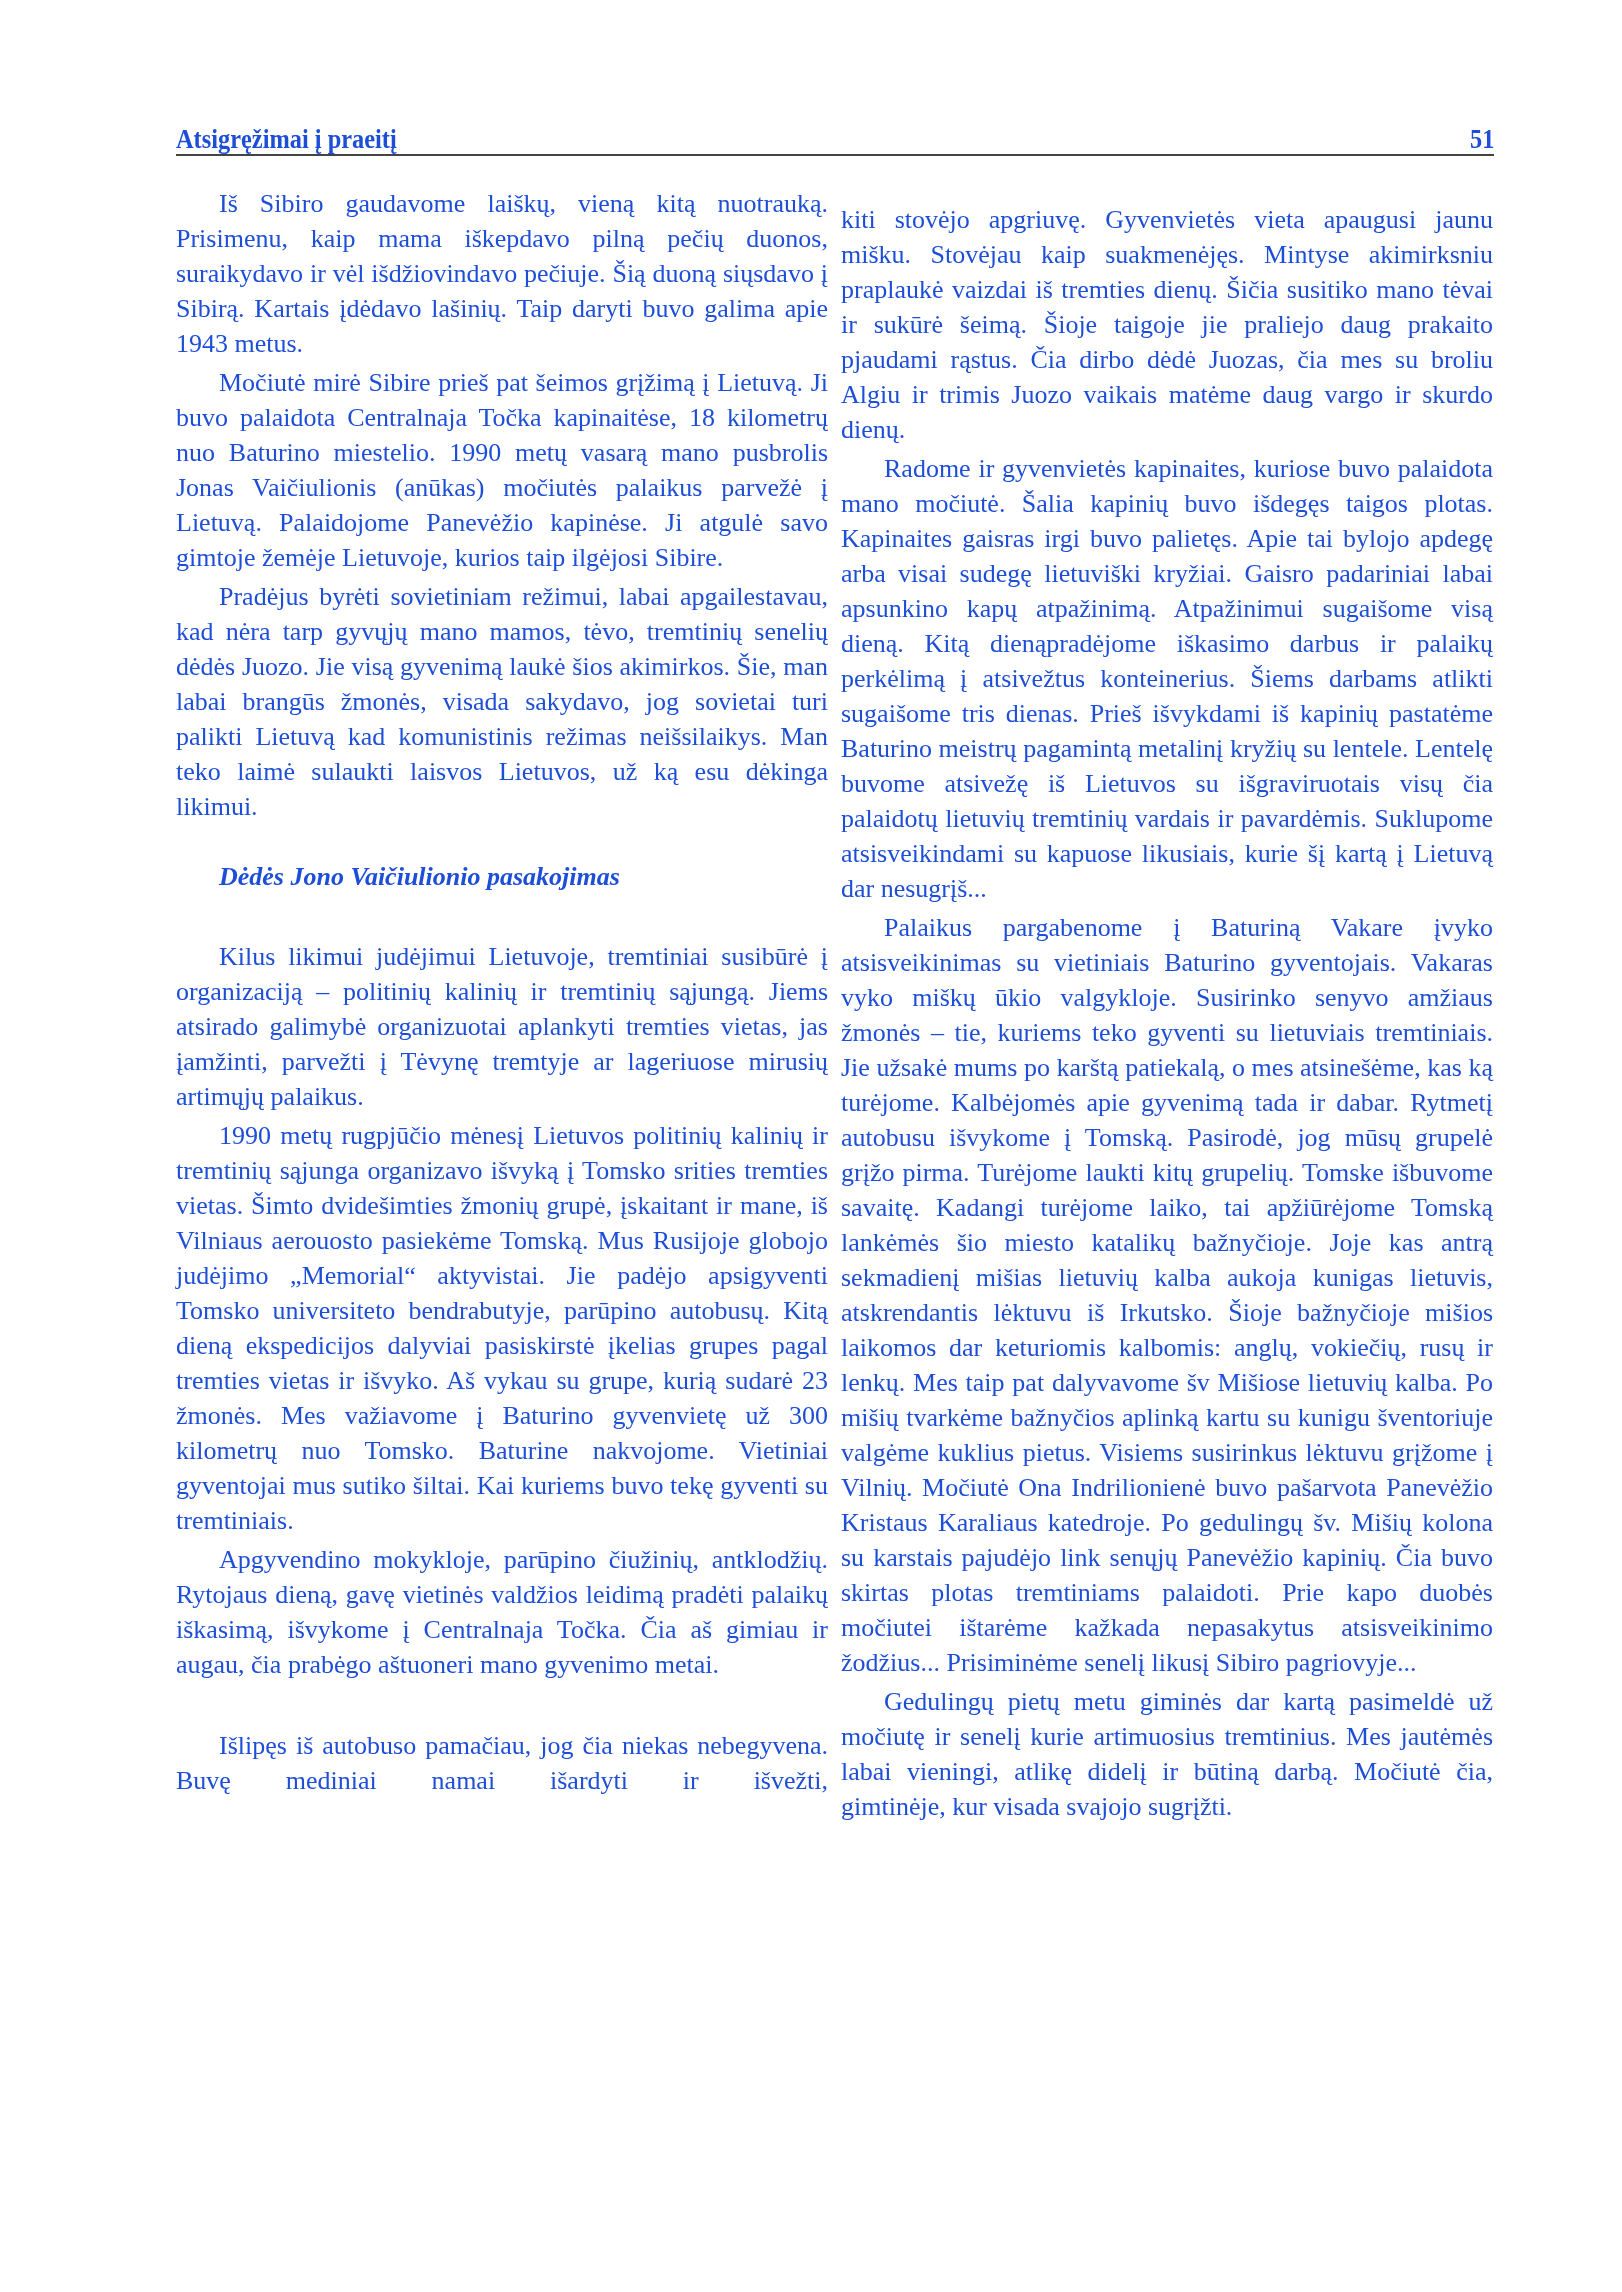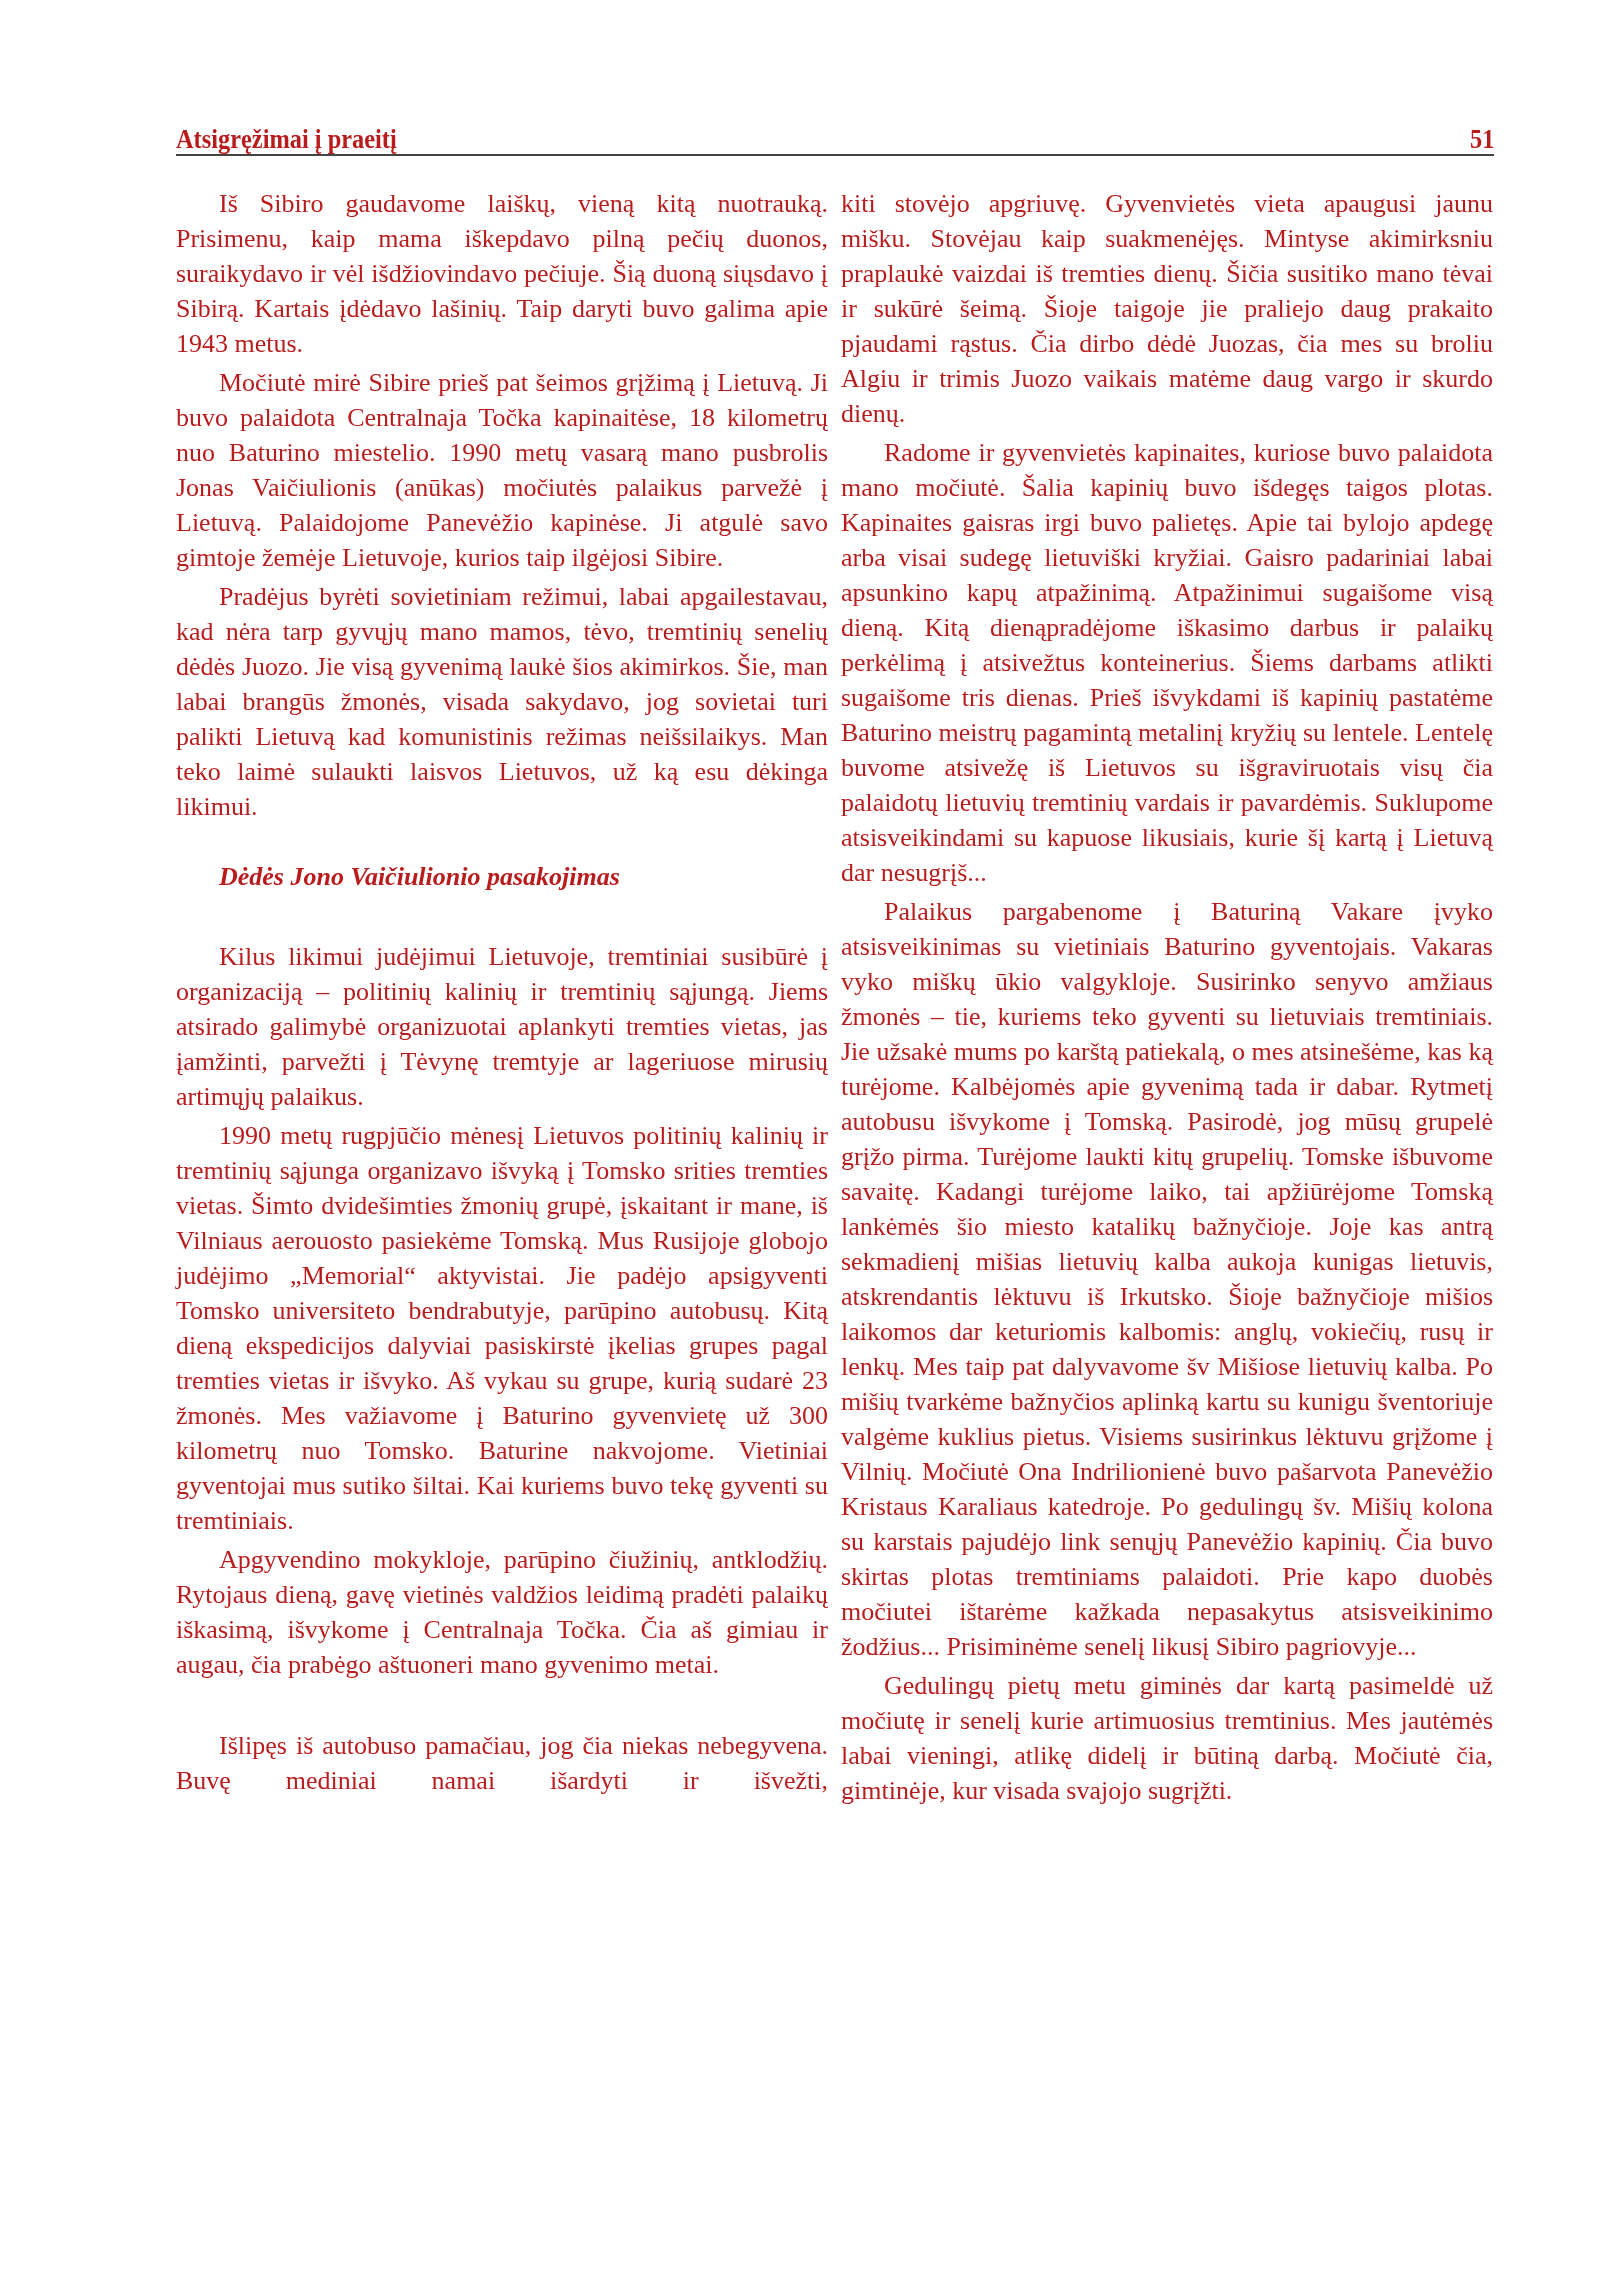--- a/index.html
+++ b/index.html
@@ -1,36 +1,36 @@
 <!DOCTYPE html>
 <html><head>
 <meta charset="utf-8">
 <style>
   html, body { margin: 0; padding: 0; background: #ffffff; }
   body { width: 1622px; height: 2293px; position: relative; overflow: hidden; }
-  .page { position: absolute; left: 0; top: 0; width: 1622px; height: 1785px; color: #b91c1c; }
+  .page { position: absolute; left: 0; top: 0; width: 1622px; height: 1785px; color: #1d4ed8; }
   .running-head {
     position: absolute; left: 176px; top: 116px; width: 1318px; height: 39px;
     font-family: "Liberation Serif", serif; font-weight: bold; font-size: 26.5px;
     display: flex; justify-content: space-between; align-items: flex-end;
     transform: scaleX(0.92); transform-origin: left top; width: 1433px;
   }
   .head-rule {
     position: absolute; left: 176px; top: 154px; width: 1318px; height: 0;
     border-top: 2px solid #444;
   }
   .col {
     position: absolute; top: 186px; width: 652px;
     font-family: "Liberation Serif", serif; font-size: 26px; line-height: 35px;
     text-align: justify; hyphens: none;
   }
   .col-left { left: 176px; }
   .col-right { left: 841px; }
   .col p { margin: 0 0 3.9px 0; text-indent: 43px; }
-  .col p.noindent { text-indent: 0; }
+  .col p.noindent { text-indent: 0; margin-top: 16px; }
   .col h3 {
     font-family: "Liberation Serif", serif; font-style: italic; font-weight: bold;
     font-size: 26px; margin: 35px 0 45px 43px; line-height: 35px;
   }
 </style>
 </head>
 <body>
 
 <div class="page">
   <div class="running-head">

